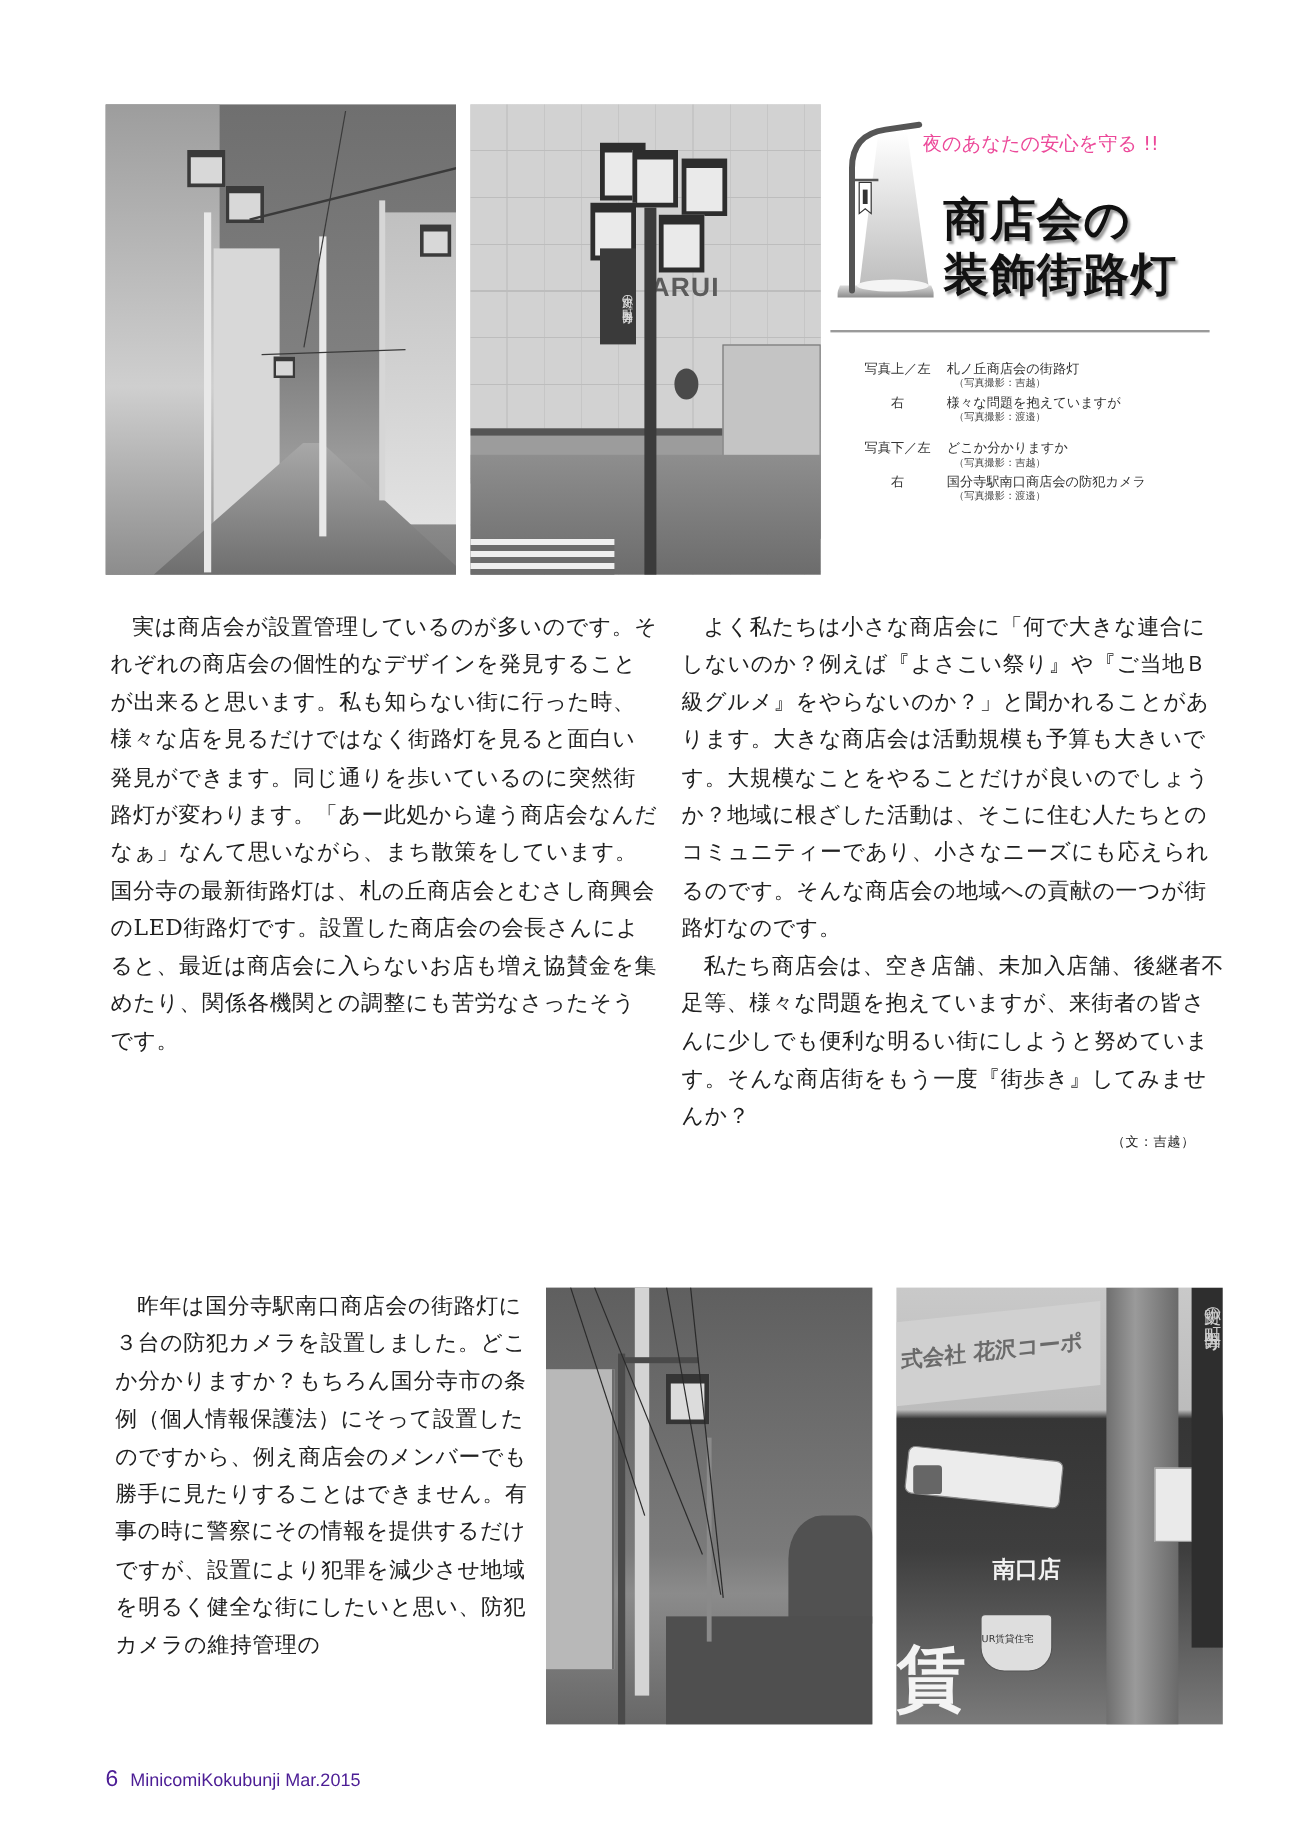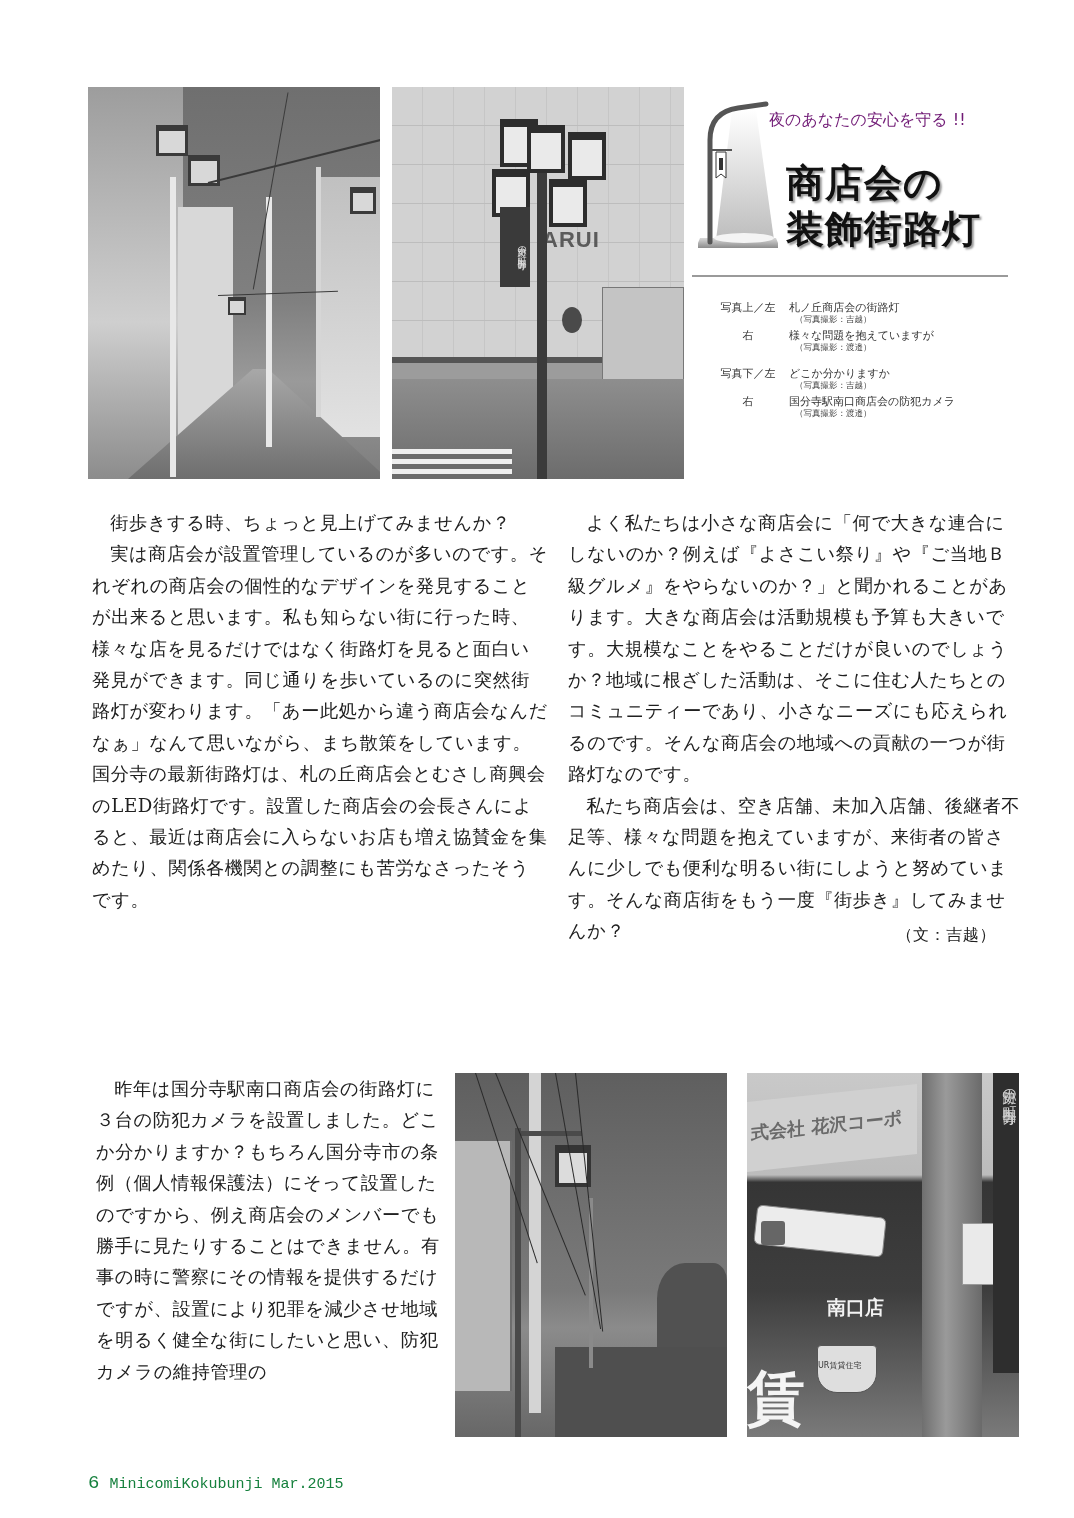--- a/index.html
+++ b/index.html
@@ -54,42 +54,42 @@
     #photo-bottom-right .camera-lens { position:absolute; left:14px; top:148px; width:24px; height:24px; background:#666; border-radius:3px; }
     #photo-bottom-right .bracket { position:absolute; left:215px; top:150px; width:30px; height:60px; background:#eaeaea; border:1px solid #999; }
     #photo-bottom-right .shopname { position:absolute; left:80px; top:222px; color:#f2f2f2; font-family:"DejaVu Sans",sans-serif; font-size:19px; font-weight:bold; }
     #photo-bottom-right .ur-sign { position:absolute; left:70px; top:272px; width:60px; height:48px; background:#dedede; border:1px solid #555; border-radius:4px 4px 20px 20px; font-family:"DejaVu Sans",sans-serif; font-size:8px; text-align:left; color:#333; padding-top:14px; box-sizing:border-box; }
     #photo-bottom-right .vbanner { position:absolute; right:0; top:0; width:26px; height:300px; background:#2e2e2e; color:#cfcfcf; font-size:14px; writing-mode: vertical-rl; padding-top:6px; box-sizing:border-box; overflow:hidden; }
     #photo-bottom-right .big-kanji { position:absolute; left:0; bottom:10px; font-size:58px; color:#f4f4f4; font-weight:bold; line-height:1; }
 
     
     #header-block { position:absolute; left:692px; top:88px; width:318px; height:190px; }
     #lamp-icon { position:absolute; left:6px; top:12px; width:80px; height:150px; }
-    #header-subtitle { position:absolute; left:77px; top:22px; font-family:"DejaVu Sans",sans-serif; font-size:16px; color:#701a75; white-space:nowrap; }
+    #header-subtitle { position:absolute; left:77px; top:22px; font-family:"DejaVu Sans",sans-serif; font-size:16px; color:#ec4899; white-space:nowrap; }
     #header-title { position:absolute; left:94px; top:72px; font-family:"DejaVu Sans",sans-serif; font-weight:bold; font-size:38px; line-height:46px; color:#111; text-shadow: 2px 2px 2px #9a9a9a; letter-spacing:1px; }
     #header-rule { position:absolute; left:692px; top:275px; width:316px; height:2px; background:#9a9a9a; }
 
     
     #captions { position:absolute; left:713px; top:300px; width:300px; font-family:"DejaVu Sans",sans-serif; color:#333; }
     .cap-row { position:relative; height:14px; font-size:11px; white-space:nowrap; }
     .cap-label { position:absolute; left:0; width:70px; text-align:center; }
     .cap-text { position:absolute; left:76px; }
     .cap-credit { position:relative; height:14px; font-size:8.5px; white-space:nowrap; padding-left:82px; color:#444; }
     .cap-gap { height:10px; }
 
     
     .col { position:absolute; font-size:18.2px; line-height:31.4px; color:#202020; letter-spacing:0.6px; }
     .col p { margin:0; text-indent: 1em; white-space: pre-line; }
     .col p.noindent { text-indent: 0; }
     #col-left { left: 92px; top: 507px; width: 456px; }
     #col-right { left: 568px; top: 507px; width: 452px; }
     #col-bottom { left: 96px; top: 1073px; width: 352px; }
-    .byline { float:right; font-size:16px; margin-right:24px; margin-top:4px; text-indent:0; }
-
-    #footer { position:absolute; left:88px; top:1472px; font-family:Liberation Mono, monospace; font-size:15px; color:#15803d; white-space:nowrap; }
+    .byline { float:right; font-size:11px; margin-right:24px; margin-top:21px; text-indent:0; }
+
+    #footer { position:absolute; left:88px; top:1472px; font-family:Liberation Sans, sans-serif; font-size:15px; color:#4c1d95; white-space:nowrap; }
     #footer .page-num { font-size:19px; margin-right:10px; }
   </style>
 </head>
 <body>
 
 <div id="photo-top-left" class="photo">
   <div class="bldg-l"></div>
   <div class="bldg-l2"></div>
   <div class="bldg-r"></div>
   <div class="road"></div>
@@ -168,21 +168,20 @@
   </div>
   <div class="cap-credit">（写真撮影：吉越）</div>
   <div class="cap-row">
     <span class="cap-label">右</span>
     <span class="cap-text">国分寺駅南口商店会の防犯カメラ</span>
   </div>
   <div class="cap-credit">（写真撮影：渡邉）</div>
 </div>
 
 <div id="col-left" class="col">
-  <p>街歩きする時、ちょっと見上げてみませんか？</p>
   <p>実は商店会が設置管理しているのが多いのです。それぞれの商店会の個性的なデザインを発見することが出来ると思います。私も知らない街に行った時、様々な店を見るだけではなく街路灯を見ると面白い発見ができます。同じ通りを歩いているのに突然街路灯が変わります。「あー此処から違う商店会なんだなぁ」なんて思いながら、まち散策をしています。国分寺の最新街路灯は、札の丘商店会とむさし商興会のLED街路灯です。設置した商店会の会長さんによると、最近は商店会に入らないお店も増え協賛金を集めたり、関係各機関との調整にも苦労なさったそうです。</p>
 </div>
 
 <div id="col-right" class="col">
   <p>よく私たちは小さな商店会に「何で大きな連合にしないのか？例えば『よさこい祭り』や『ご当地Ｂ級グルメ』をやらないのか？」と聞かれることがあります。大きな商店会は活動規模も予算も大きいです。大規模なことをやることだけが良いのでしょうか？地域に根ざした活動は、そこに住む人たちとのコミュニティーであり、小さなニーズにも応えられるのです。そんな商店会の地域への貢献の一つが街路灯なのです。</p>
   <p><span>私たち商店会は、空き店舗、未加入店舗、後継者不足等、様々な問題を抱えていますが、来街者の皆さんに少しでも便利な明るい街にしようと努めています。そんな商店街をもう一度『街歩き』してみませんか？</span><span class="byline">（文：吉越）</span></p>
 </div>
 
 <div id="col-bottom" class="col">
   <p>昨年は国分寺駅南口商店会の街路灯に３台の防犯カメラを設置しました。どこか分かりますか？もちろん国分寺市の条例（個人情報保護法）にそって設置したのですから、例え商店会のメンバーでも勝手に見たりすることはできません。有事の時に警察にその情報を提供するだけですが、設置により犯罪を減少させ地域を明るく健全な街にしたいと思い、防犯カメラの維持管理の</p>

